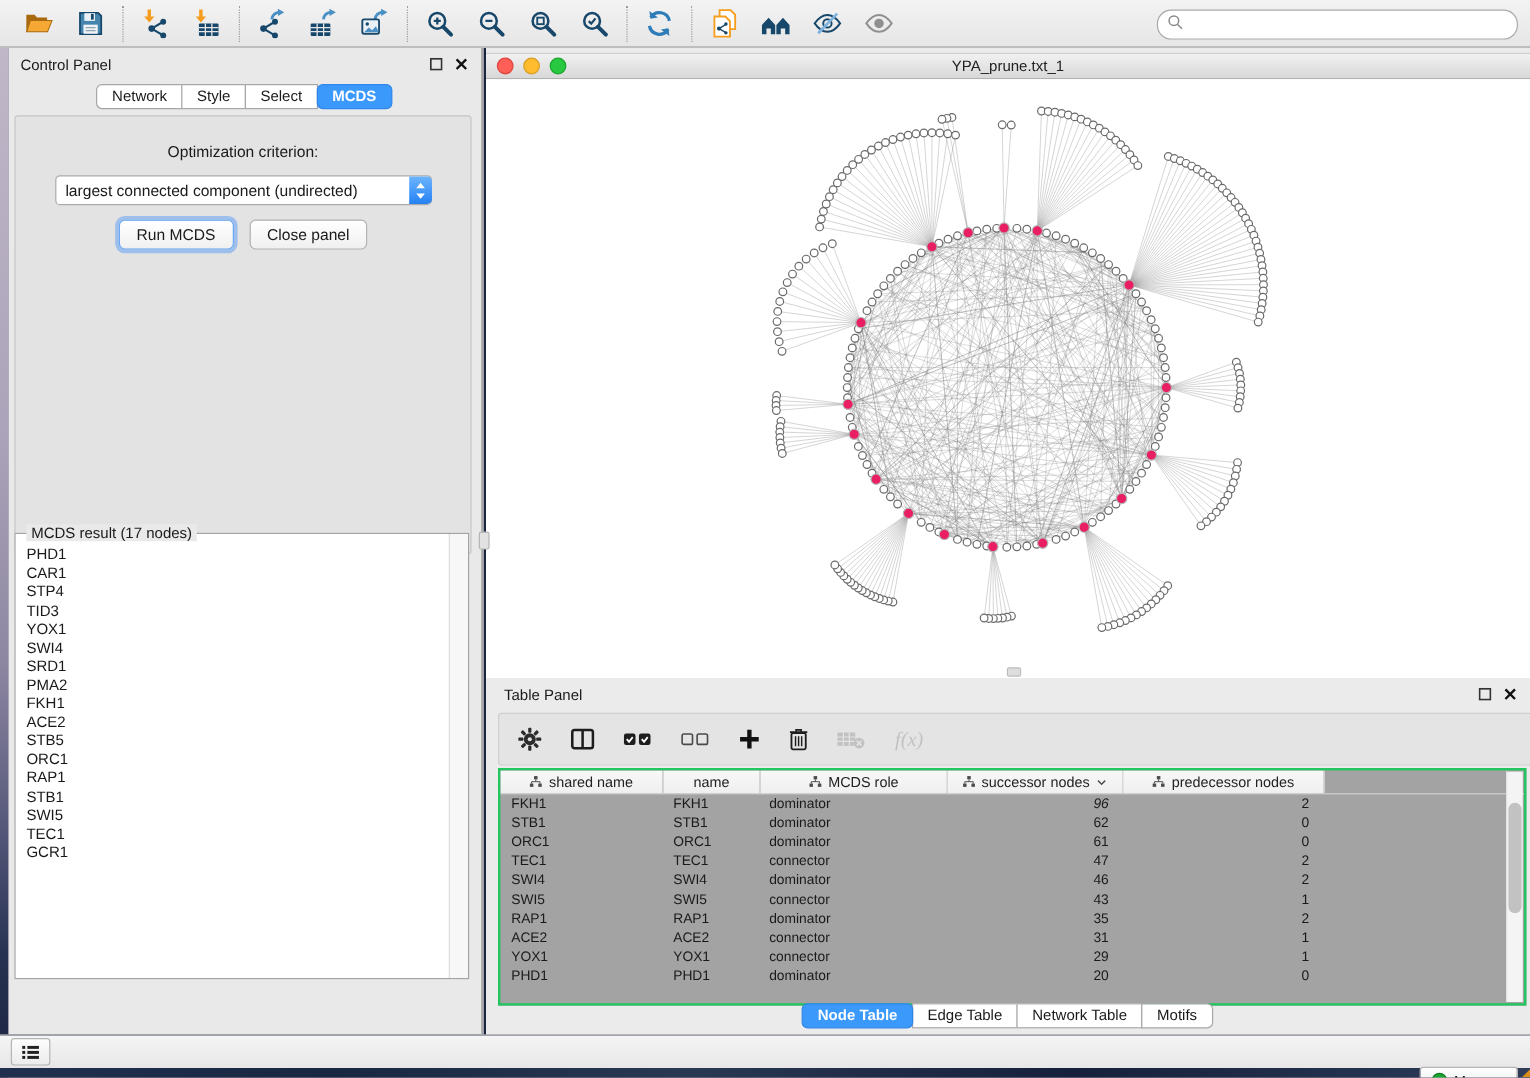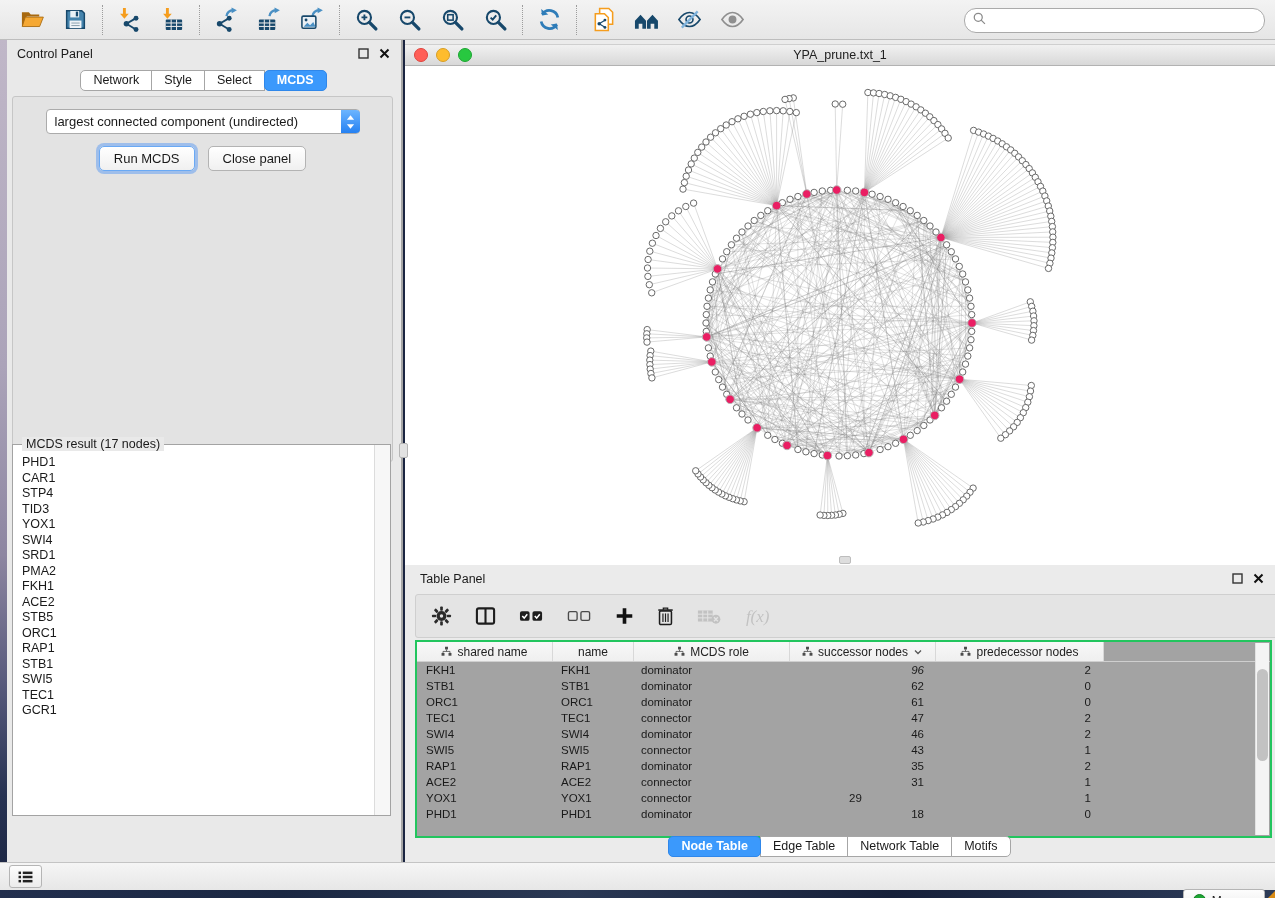--- a/index.html
+++ b/index.html
@@ -311,20 +311,21 @@
         </svg>
     </span>
   </div>
   <div class="cp-tabrow" id="cp-tabs">
       <div class="tab">Network</div>
       <div class="tab">Style</div>
       <div class="tab">Select</div>
       <div class="tab active">MCDS</div>
     </div>
   <div class="abs cp-content">
+    <div class="opt-label">Optimization criterion:</div>
     <div class="combo">
       <span class="combo-text">largest connected component (undirected)</span>
       <span class="combo-stepper">
         <svg viewBox="0 0 10 6">
             <path d="M5 0L9 5H1z" fill="#fff"></path>
           </svg>
         <svg viewBox="0 0 10 6">
             <path d="M5 6L1 1h8z" fill="#fff"></path>
           </svg>
       </span>
@@ -1414,28 +1415,28 @@
           <div class="td" style="width: 135px;">ACE2</div>
           <div class="td" style="width: 80px;">ACE2</div>
           <div class="td" style="width: 155px;">connector</div>
           <div class="td num" style="width: 145px;">31</div>
           <div class="td num" style="width: 167px;">1</div>
         </div>
         <div class="tr">
           <div class="td" style="width: 135px;">YOX1</div>
           <div class="td" style="width: 80px;">YOX1</div>
           <div class="td" style="width: 155px;">connector</div>
-          <div class="td num" style="width: 145px; text-align: center;">29</div>
+          <div class="td num" style="width: 145px;">29</div>
           <div class="td num" style="width: 167px;">1</div>
         </div>
         <div class="tr">
           <div class="td" style="width: 135px;">PHD1</div>
           <div class="td" style="width: 80px;">PHD1</div>
           <div class="td" style="width: 155px;">dominator</div>
-          <div class="td num" style="width: 145px;">18</div>
+          <div class="td num" style="width: 145px;">20</div>
           <div class="td num" style="width: 167px;">0</div>
         </div>
       </div>
     <div class="tbl-scroll">
       <div class="tbl-thumb"></div>
     </div>
   </div>
   <div class="tp-tabrow" id="tp-tabs">
       <div class="tab active">Node Table</div>
       <div class="tab">Edge Table</div>

